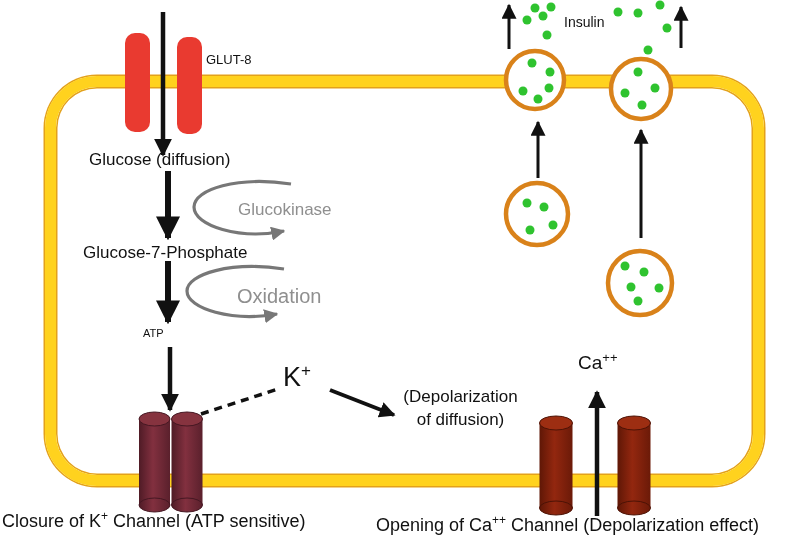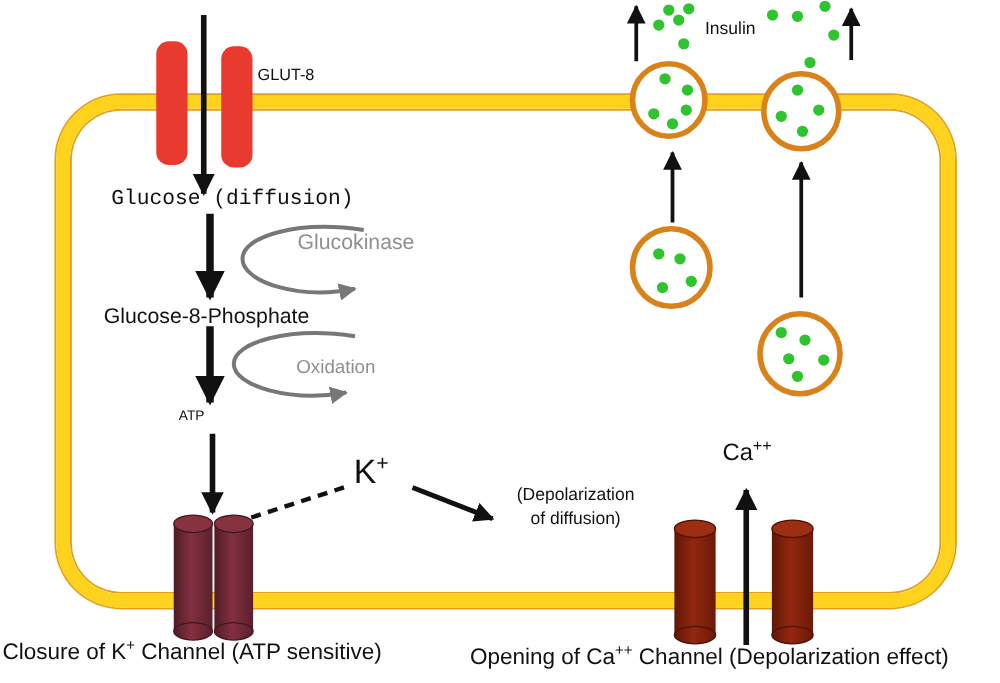--- a/index.html
+++ b/index.html
@@ -13,28 +13,28 @@
     position:absolute;left:45px;top:76px;width:719px;height:410px;
     box-sizing:border-box;border:11px solid #FFD21E;border-radius:52px;
     box-shadow:0 0 0 1.5px #E3A11B, inset 0 0 0 1.5px #E3A11B;
     background:transparent;
   }
   svg#art{position:absolute;left:0;top:0;}
   .label{position:absolute;white-space:nowrap;color:#111;}
   .gray{color:#8f8f8f;}
   sup.s{vertical-align:super;line-height:0;}
   #glut2-label{left:206px;top:52px;font-size:13px;}
-  #glucose-label{left:89px;top:150px;font-size:17px;font-family:Liberation Mono, monospace;}
-  #glucokinase-label{left:238px;top:184px;font-size:17px;}
+  #glucose-label{left:89px;top:150px;font-size:17px;}
+  #glucokinase-label{left:238px;top:200px;font-size:17px;}
   #g6p-label{left:83px;top:243px;font-size:17px;}
-  #oxidation-label{left:237px;top:285px;font-size:15px;}
+  #oxidation-label{left:237px;top:285px;font-size:20px;}
   #atp-label{left:143px;top:327px;font-size:11px;}
   #k-label{left:283px;top:362px;font-size:27px;}
   #k-label sup.s{font-size:17px;}
-  #depol-label{left:393px;top:386px;width:135px;font-size:14px;line-height:1.35;text-align:center;white-space:normal;}
+  #depol-label{left:393px;top:386px;width:135px;font-size:17px;line-height:1.35;text-align:center;white-space:normal;}
   #ca-label{left:578px;top:352px;font-size:19px;}
   #ca-label sup.s{font-size:13px;}
   #insulin-label{left:564px;top:14px;font-size:14px;}
   #caption-k{left:2px;top:511px;font-size:18px;}
   #caption-ca{left:376px;top:515px;font-size:18px;}
   .caption sup.s{font-size:12px;}
 </style>
 </head>
 <body>
 
@@ -162,21 +162,21 @@
     <line x1="509" y1="49" x2="509" y2="5" stroke="#111" stroke-width="3" marker-end="url(#mkS)"></line>
     <line x1="681" y1="48" x2="681" y2="7" stroke="#111" stroke-width="3" marker-end="url(#mkS)"></line>
   </svg>
 
   <div class="label" id="glut2-label">GLUT-8</div>
 
   <div class="label" id="glucose-label">Glucose (diffusion)</div>
 
   <div class="label gray" id="glucokinase-label">Glucokinase</div>
 
-  <div class="label" id="g6p-label">Glucose-8-Phosphate</div>
+  <div class="label" id="g6p-label">Glucose-7-Phosphate</div>
 
   <div class="label gray" id="oxidation-label">Oxidation</div>
 
   <div class="label" id="atp-label">ATP</div>
 
   <div class="label" id="k-label"><span>K</span><sup class="s">+</sup></div>
 
   <div class="label" id="depol-label"><span>(Depolarization</span><br><span>of diffusion)</span></div>
 
   <div class="label" id="ca-label"><span>Ca</span><sup class="s">++</sup></div>

